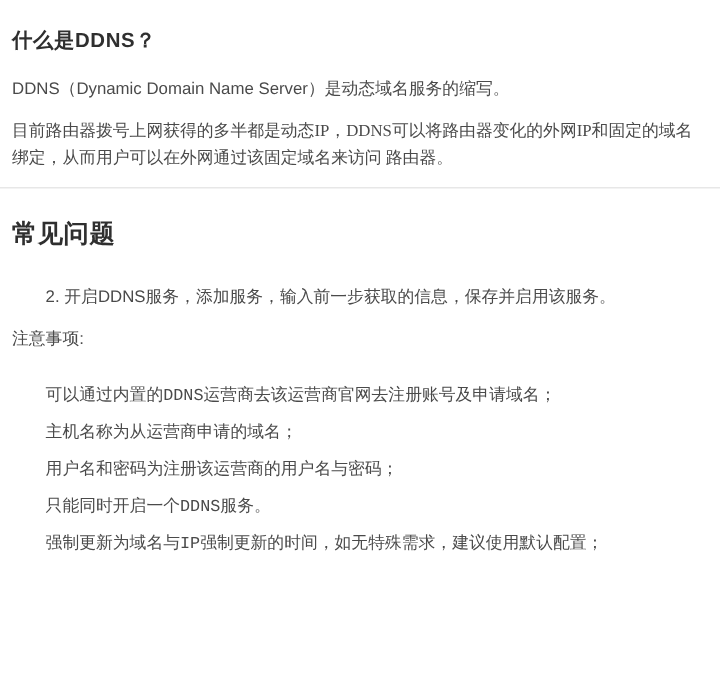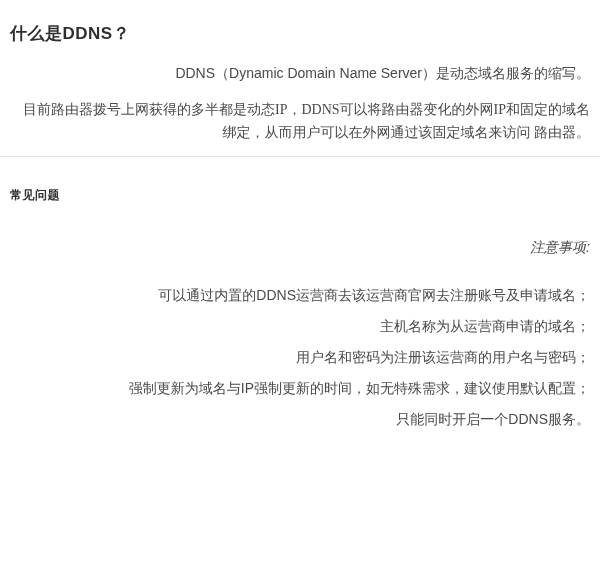--- a/index.html
+++ b/index.html
@@ -24,64 +24,63 @@
     font-size: 17px;
     line-height: 19px;
     font-weight: bold;
     color: #2f2f2f;
     letter-spacing: 0.5px;
   }
   .para {
     margin: 0;
     font-size: 14px;
     color: #4a4a4a;
-    text-align: right;
   }
   .p-intro1 {
     margin-top: 21px;
     line-height: 18px;
   }
   .p-intro2 {
     margin-top: 16px;
     line-height: 23px;
     max-width: 586px;
     font-family: Liberation Serif, serif;
   }
   .divider {
     border: none;
     border-top: 1px solid #e2e2e2;
     height: 0;
     margin: 12px -10px 0 -10px;
   }
   .h-section {
     margin: 29px 0 0 0;
-    font-size: 12px;
+    font-size: 21px;
     line-height: 19px;
     font-weight: bold;
     color: #2f2f2f;
     letter-spacing: 0.5px;
   }
   .p-question {
     margin-top: 24px;
     line-height: 16px;
   }
   .steps {
     margin: 34px 0 0 28px;
   }
   .steps .para {
     line-height: 17px;
     margin-bottom: 14px;
   }
   .p-notes-label {
     margin-top: 18px;
     line-height: 17px;
-    font-style: italic;
   }
   .notes {
     margin: 31px 0 0 28px;
+    font-family: Liberation Mono, monospace;
   }
   .notes .para {
     line-height: 17px;
     margin-bottom: 14px;
   }
 </style>
 </head>
 <body>
 
 <div class="page">
@@ -91,25 +90,26 @@
   <p class="para p-intro1">DDNS（Dynamic Domain Name Server）是动态域名服务的缩写。</p>
 
   <p class="para p-intro2">目前路由器拨号上网获得的多半都是动态IP，DDNS可以将路由器变化的外网IP和固定的域名绑定，从而用户可以在外网通过该固定域名来访问 路由器。</p>
 
   <hr class="divider">
 
   <h2 class="h-section">常见问题</h2>
 
 
   <div class="steps">
+    <p class="para">2. 开启DDNS服务，添加服务，输入前一步获取的信息，保存并启用该服务。</p>
   </div>
 
   <p class="para p-notes-label">注意事项:</p>
 
   <div class="notes">
     <p class="para">可以通过内置的DDNS运营商去该运营商官网去注册账号及申请域名；</p>
     <p class="para">主机名称为从运营商申请的域名；</p>
     <p class="para">用户名和密码为注册该运营商的用户名与密码；</p>
+    <p class="para">只能同时开启一个DDNS服务。</p>
     <p class="para">强制更新为域名与IP强制更新的时间，如无特殊需求，建议使用默认配置；</p>
-    <p class="para">只能同时开启一个DDNS服务。</p>
   </div>
 
 </div>
 
 </body></html>

